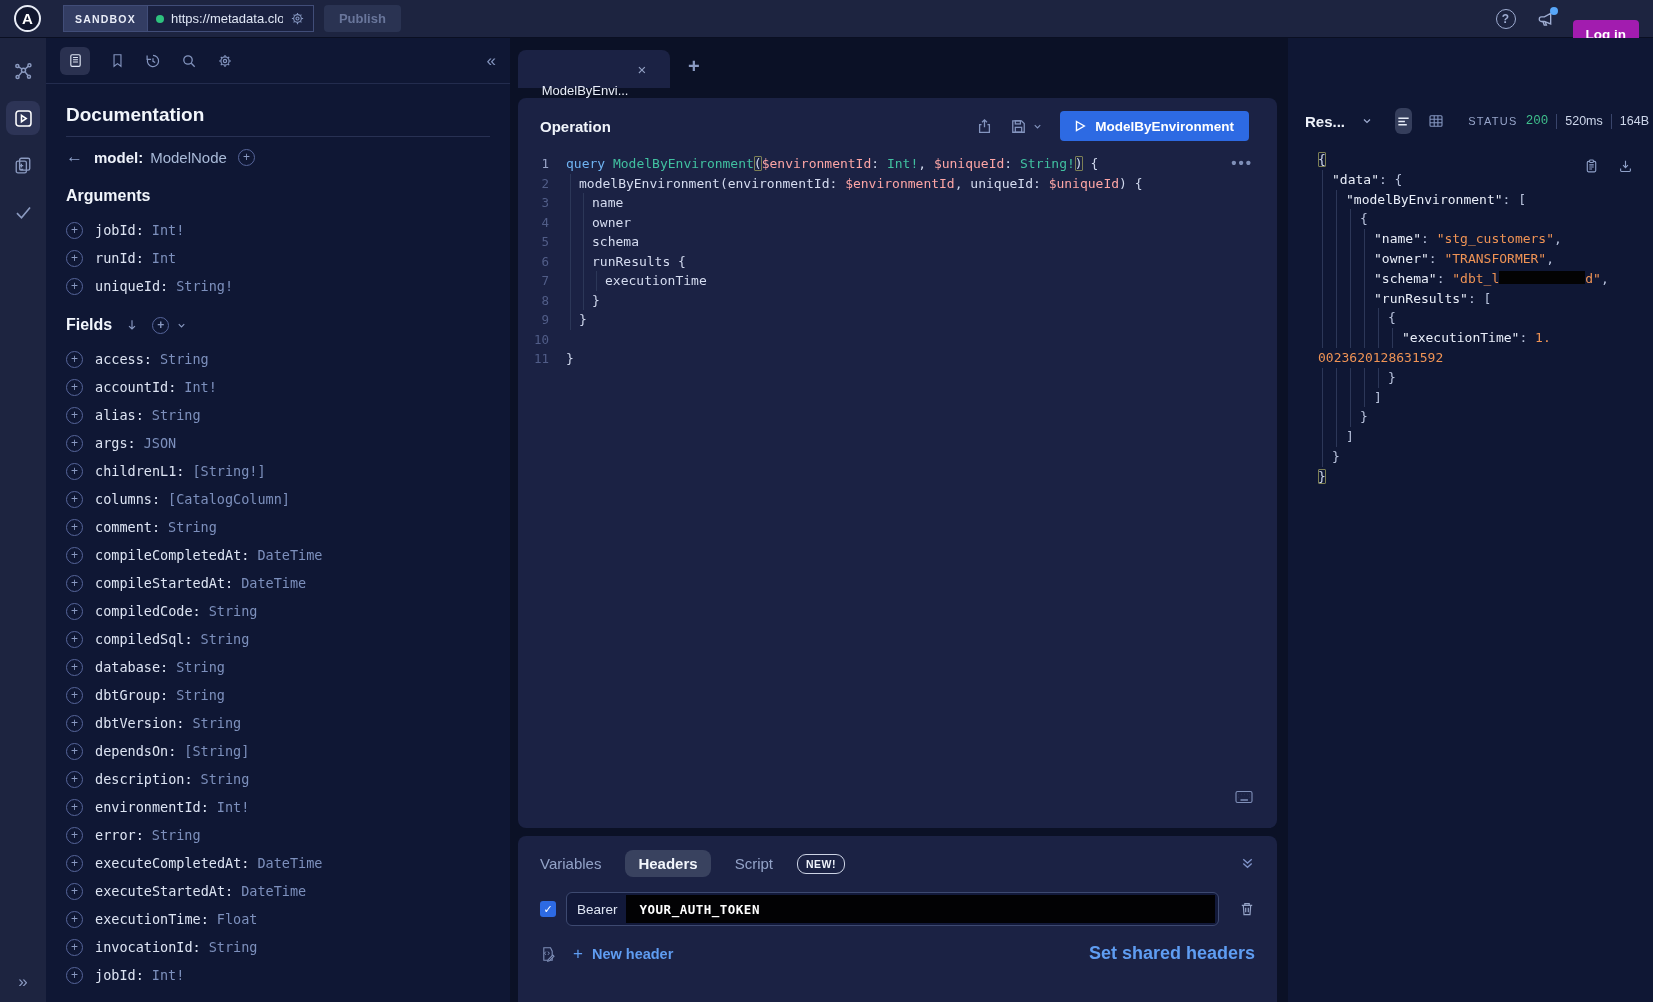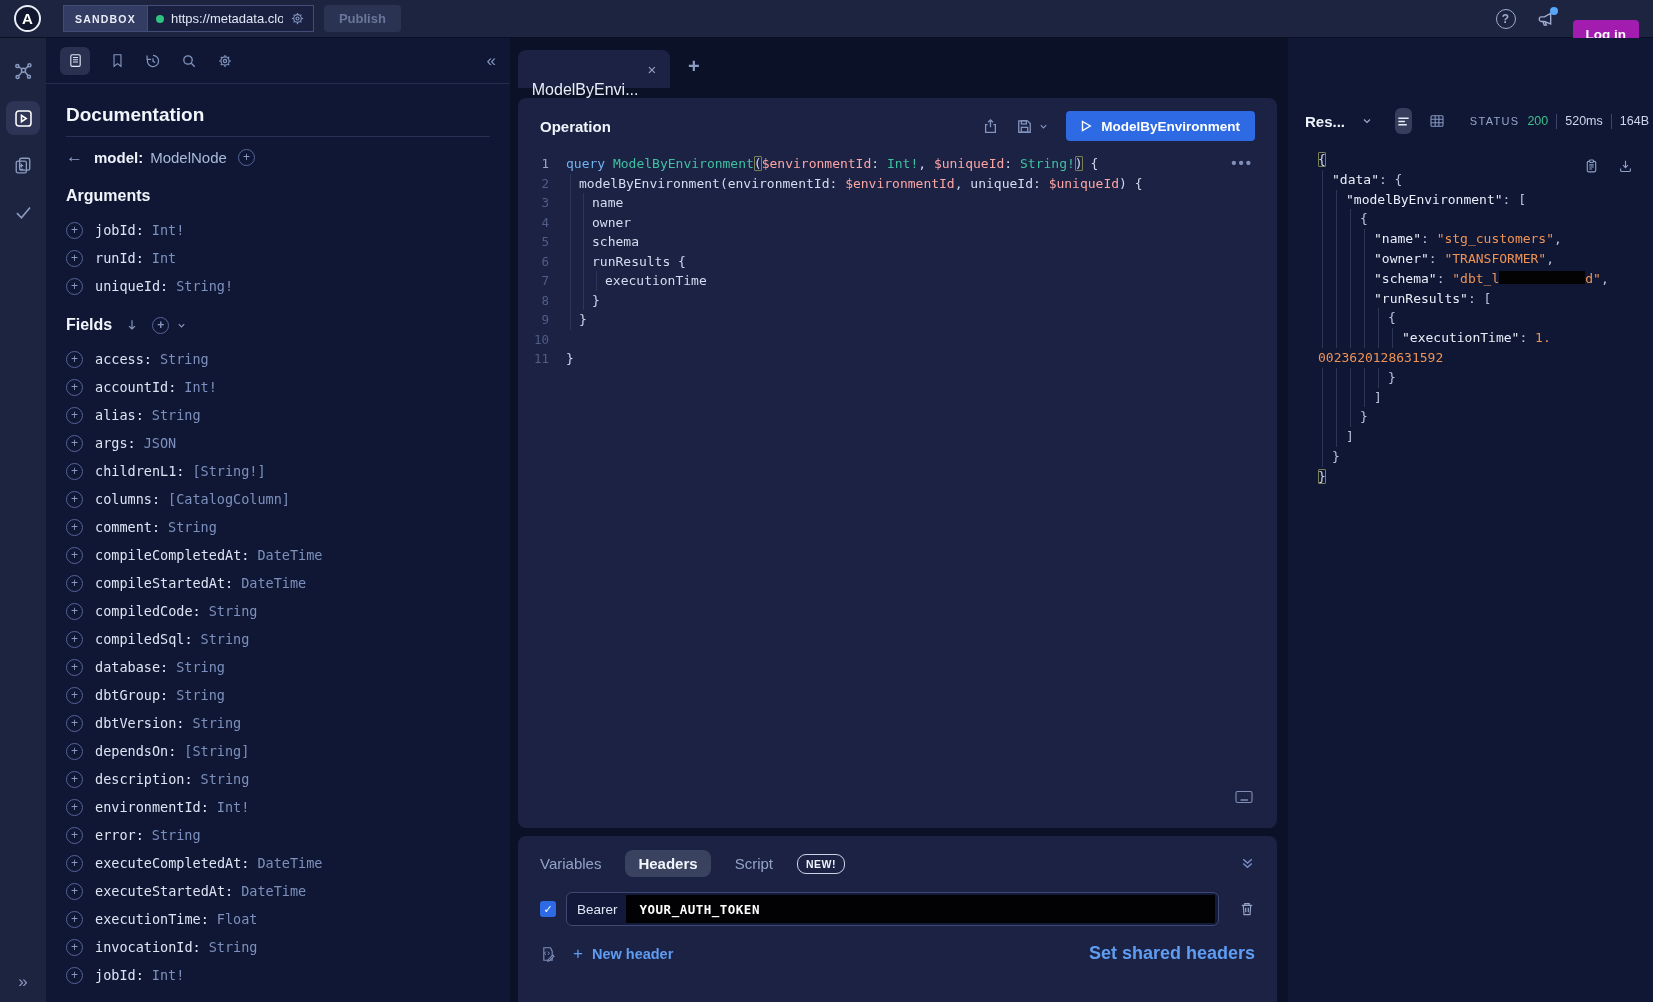--- a/index.html
+++ b/index.html
@@ -51,27 +51,27 @@
   .sec-title{font-size:16px;font-weight:bold;color:#f2f6fc;margin-top:16px;display:flex;align-items:center;gap:13px;}
   .rows{margin-top:11px;}
   .frow{display:flex;align-items:center;gap:12px;height:28px;font-size:13.5px;}
   .plusc{width:17px;height:17px;border:1px solid #56659a;border-radius:50%;color:#8a9ac2;font-size:12px;display:flex;align-items:center;justify-content:center;flex:none;font-family:"Liberation Sans",sans-serif;}
   .fname{color:var(--mname);font-family:"DejaVu Sans Mono",monospace;}
   .ftype{color:var(--mtype);font-family:"DejaVu Sans Mono",monospace;margin-left:-4px;}
   .fields-icons{display:flex;align-items:center;gap:13px;color:#8a9ac2;}
 
   
   .tab{position:absolute;left:518px;top:50px;width:152px;height:38px;background:var(--card);border-radius:8px 8px 0 0;display:flex;align-items:center;justify-content:center;gap:9px;}
-  .tab-label{font-size:16px;color:#e8edf8;margin-top:42px;}
+  .tab-label{font-size:13px;color:#e8edf8;margin-top:42px;}
   .tab-close{color:#93a1c4;font-size:15px;}
   .newtab{position:absolute;left:688px;top:55px;color:#8a9ac2;font-size:20px;font-weight:bold;}
 
   
   .opcard{position:absolute;left:518px;top:98px;width:759px;height:730px;background:var(--card);border-radius:8px;}
-  .op-header{display:flex;align-items:center;padding:12px 22px 0 22px;height:44px;}
+  .op-header{display:flex;align-items:center;padding:12px 28px 0 22px;height:44px;}
   .op-title{font-size:15px;font-weight:bold;color:#f0f4fb;}
   .op-actions{margin-left:auto;display:flex;align-items:center;gap:17px;color:var(--icon);}
   .savewrap{display:flex;align-items:center;gap:5px;}
   .runbtn{background:var(--blue);border:none;border-radius:4px;height:30px;display:flex;align-items:center;gap:9px;padding:0 15px;color:#fff;font-size:13.5px;font-weight:bold;}
   .editor{margin-top:12px;}
   .code-line{display:flex;line-height:19.5px;min-height:19.5px;font-family:"DejaVu Sans Mono",monospace;font-size:13px;}
   .gutter{width:48px;text-align:right;padding-right:17px;color:var(--gutter);flex:none;font-size:12.5px;}
   .gutter.active{color:#9aa5c9;}
   .line-content{white-space:pre;color:#d5dcf0;}
   .ind{display:inline-block;width:13px;height:19.5px;vertical-align:top;border-left:1px solid var(--guide);transform:translateX(4px);}
@@ -106,21 +106,21 @@
 
   
   .resp{position:absolute;left:1288px;top:38px;width:365px;height:964px;background:var(--panel);}
   .resp-header{position:absolute;top:70px;left:17px;right:4px;display:flex;align-items:center;gap:16px;}
   .resp-title{font-size:15px;font-weight:bold;color:#eef2fa;}
   .resp-chev{color:#9fadd2;}
   .viewbtn{width:30px;height:26px;border-radius:6px;display:flex;align-items:center;justify-content:center;color:var(--icon);}
   .viewbtn.sel{background:#353e5c;color:#e6ebf6;margin-left:6px;}
   .statusgroup{display:flex;align-items:center;gap:8px;margin-left:8px;}
   .statuslabel{font-size:11px;color:#97a5ca;letter-spacing:1.3px;}
-  .statusval{font-size:12.5px;color:var(--sgreen);font-family:Liberation Sans, sans-serif;}
+  .statusval{font-size:12.5px;color:var(--sgreen);font-family:Liberation Mono, monospace;}
   .vdiv{width:1px;height:15px;background:#39456b;}
   .metric{font-size:12.5px;color:#cdd6ea;}
   .jsonarea{position:absolute;top:112px;left:30px;right:2px;}
   .jsonarea .code-line{line-height:19.8px;min-height:19.8px;}
   .jsonarea .ind{width:14px;height:19.8px;}
   .tk-key{color:#e9eef9;}
   .tk-str{color:var(--orange);}
   .tk-num{color:var(--orange);}
   .tk-redact{display:inline-block;width:86px;height:13px;background:#030303;vertical-align:-1px;}
   .jsonarea .tk-pn{color:#b9c3dd;}

